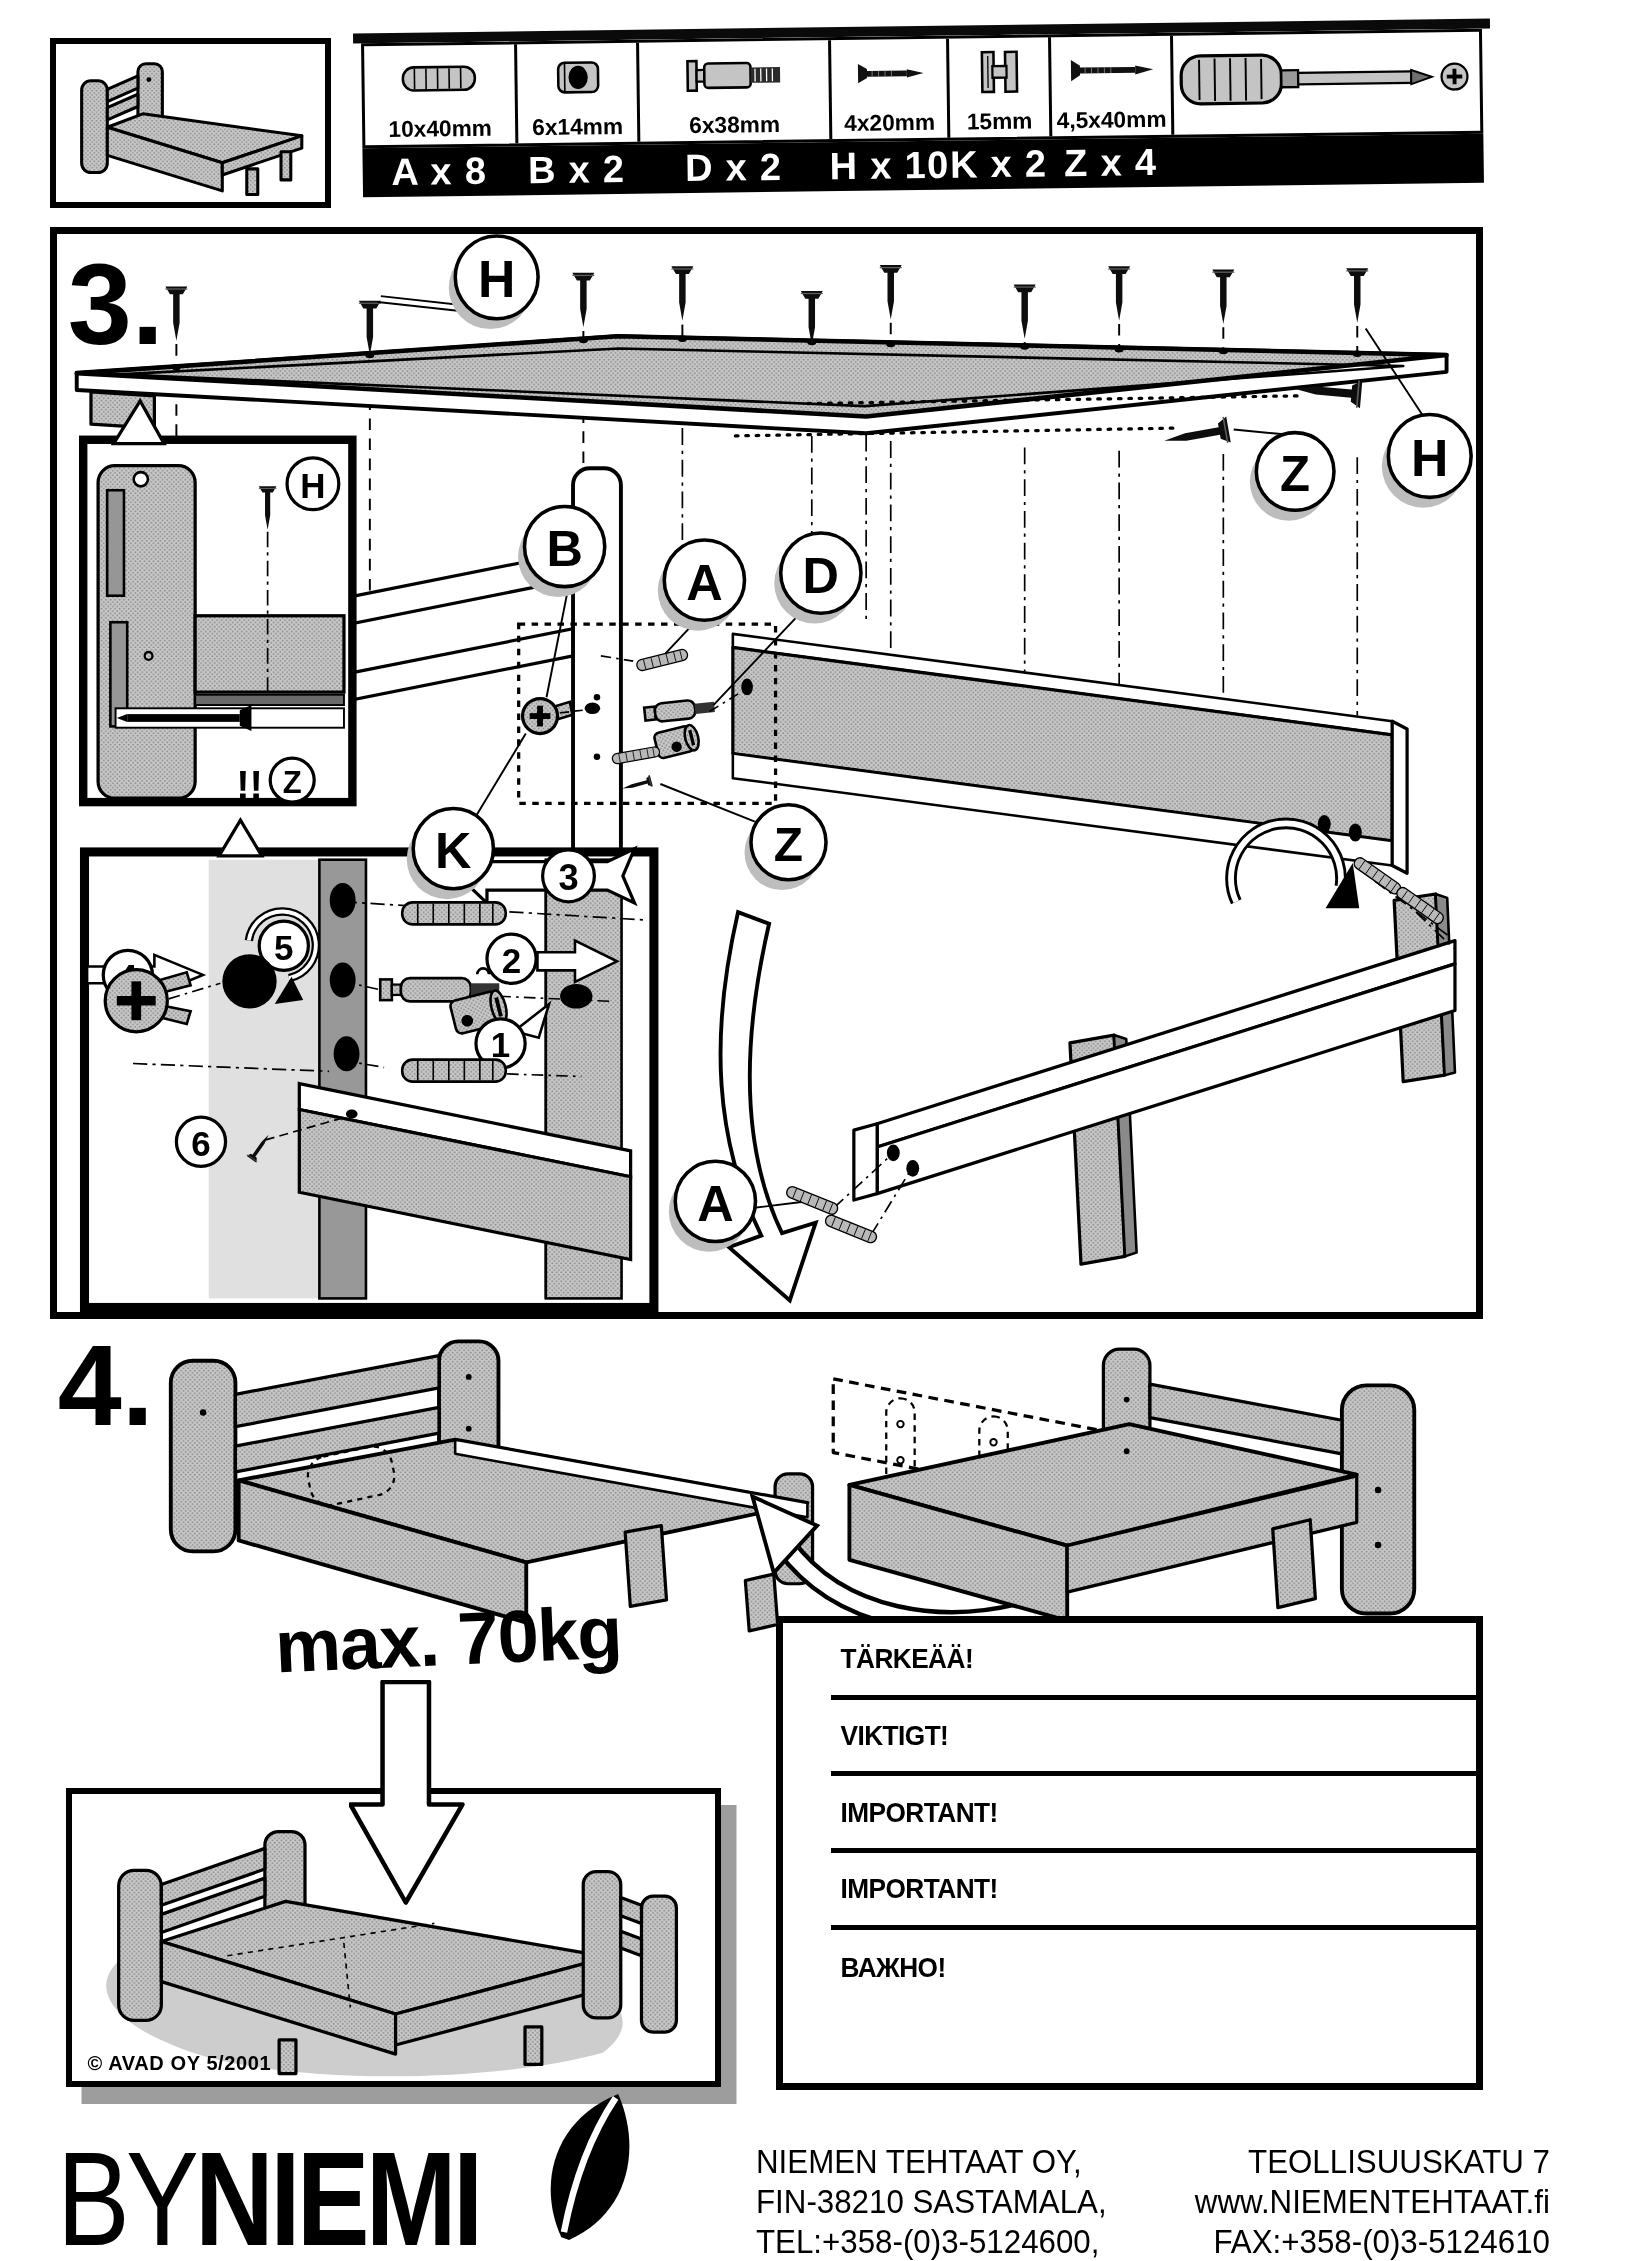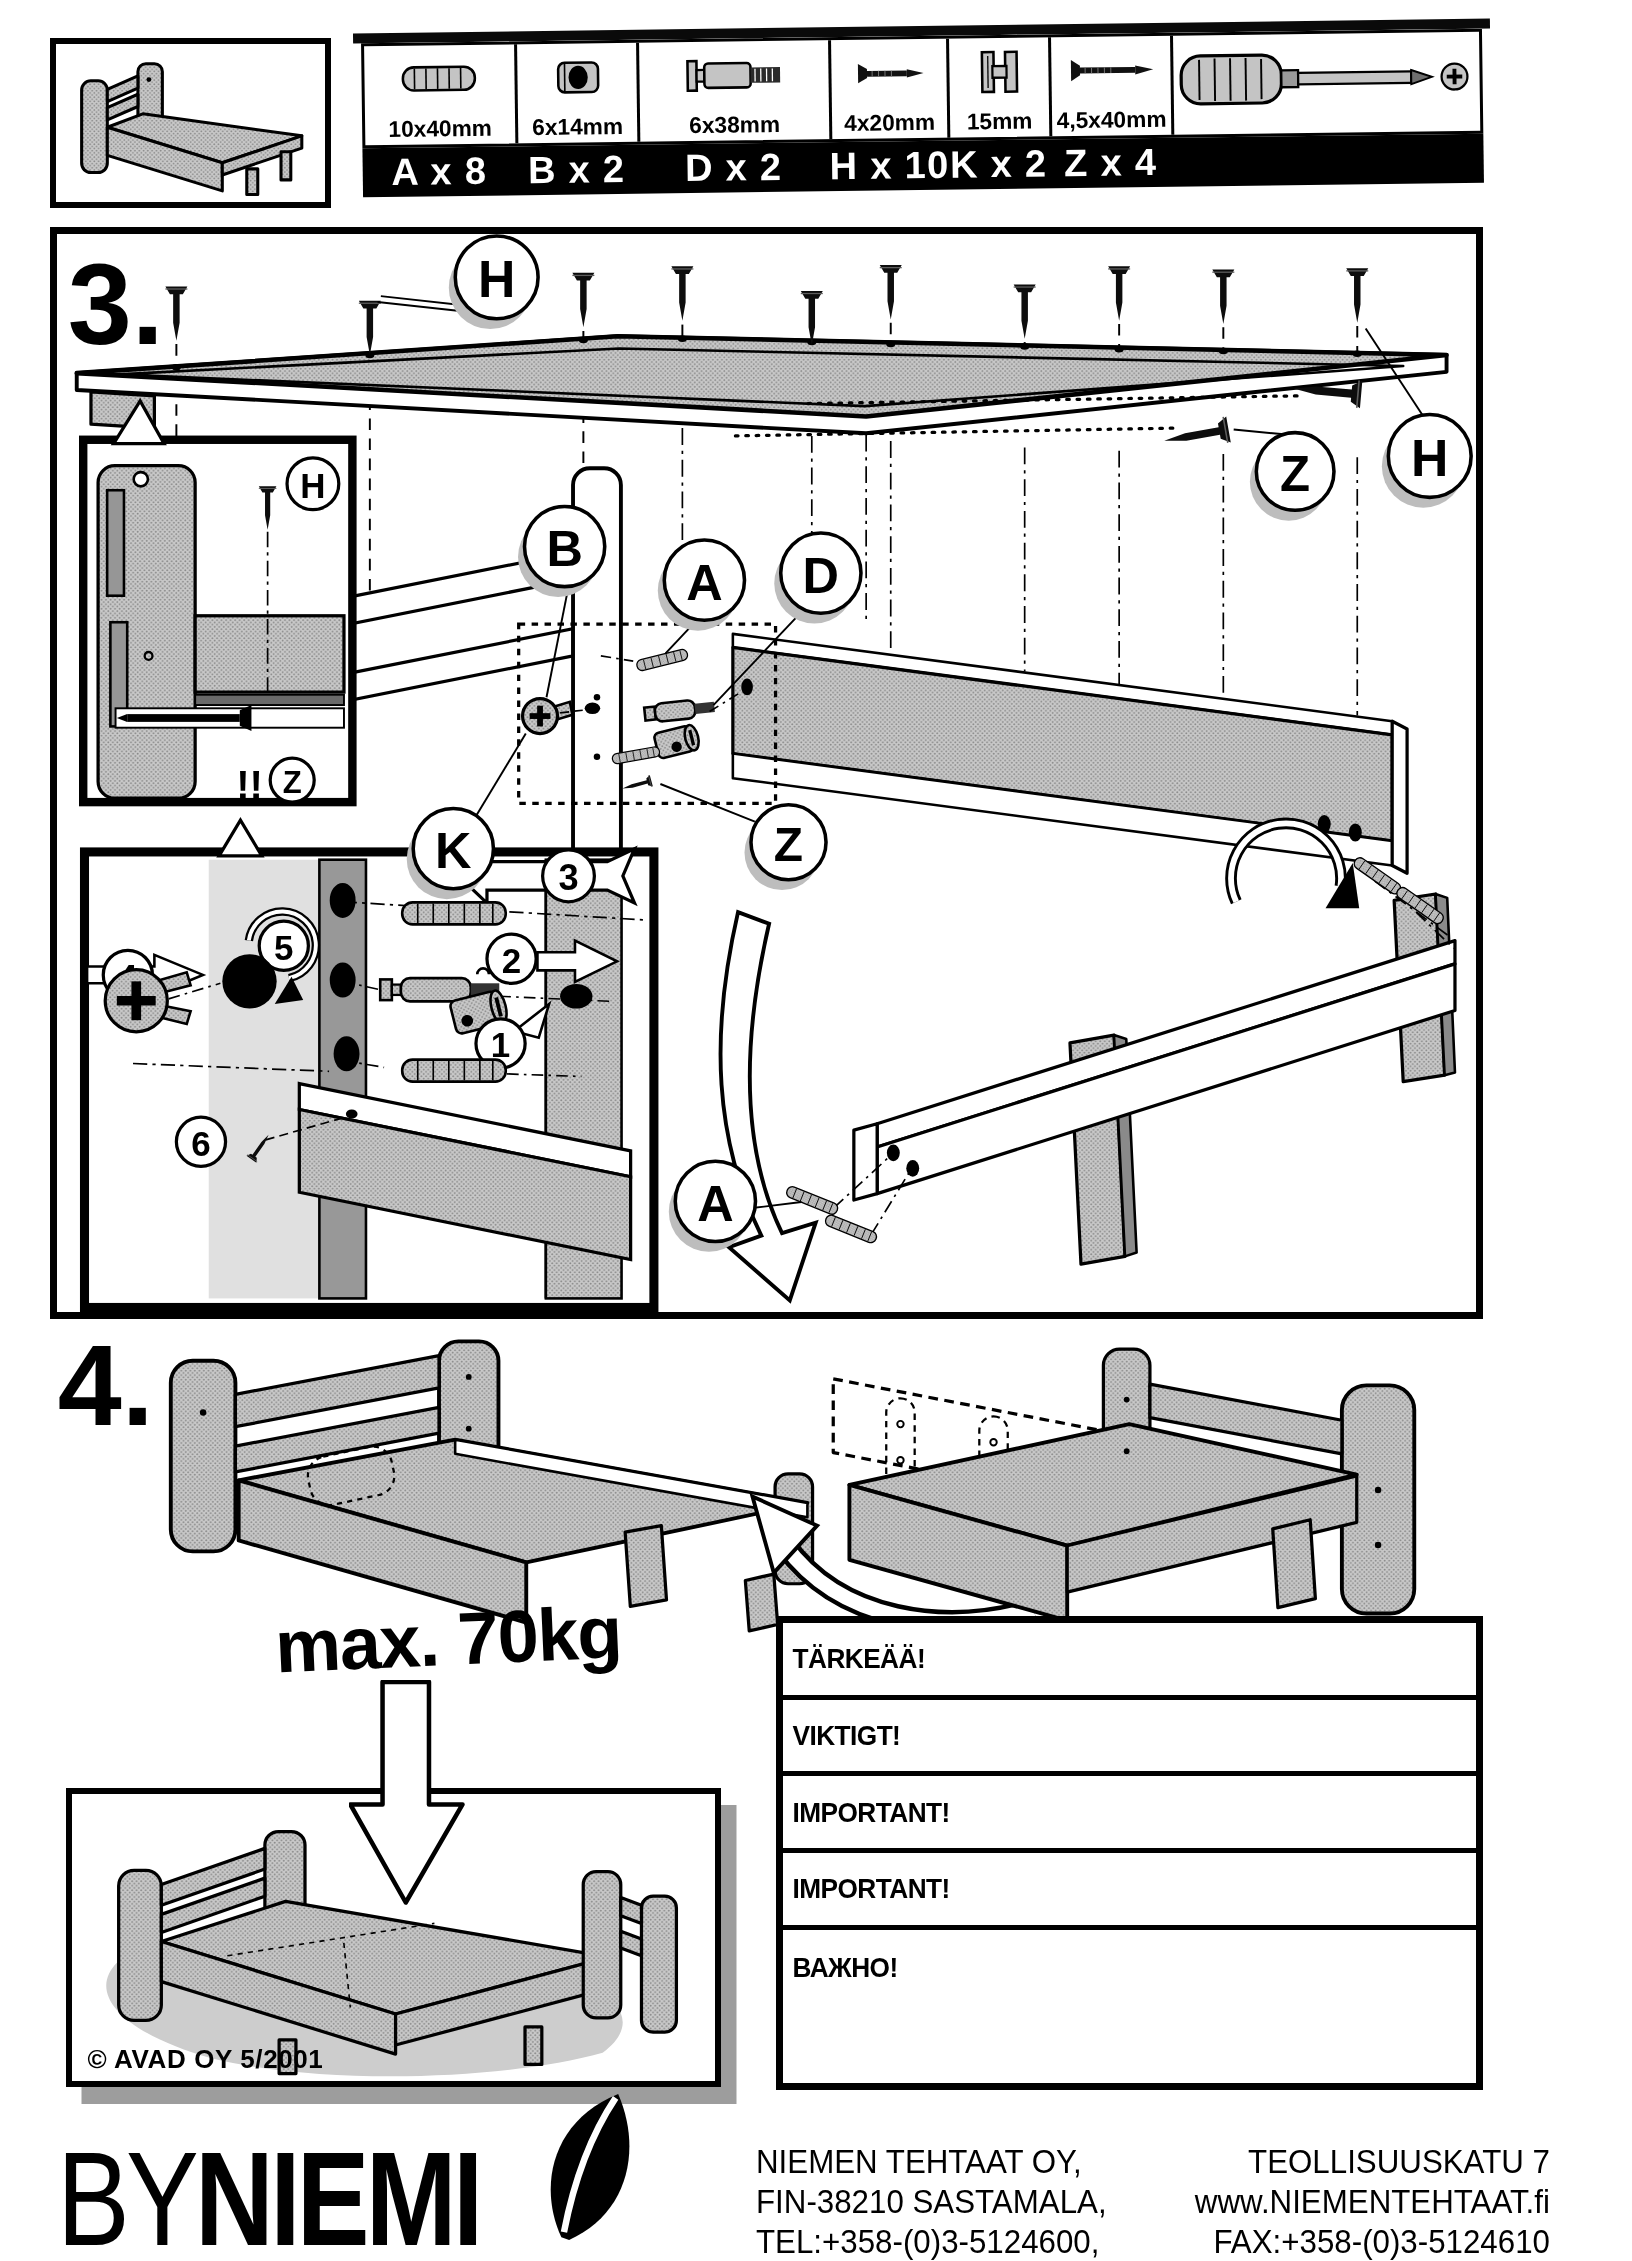--- a/index.html
+++ b/index.html
@@ -31,27 +31,27 @@
 
   .step4-zone{left:50px;top:1322px;width:1582px;height:349px;}
 
   .max-load{left:275px;top:1597px;font-size:74px;font-weight:bold;letter-spacing:-1.3px;
             transform:rotate(-2.5deg);white-space:nowrap;}
 
   .down-arrow{left:349px;top:1680px;}
 
   .result-box{left:66px;top:1788px;width:655px;height:299px;border:6.5px solid #000;
               box-sizing:border-box;background:#fff;box-shadow:15.5px 17px 0 #9d9d9d;}
-  .copyright{left:15.5px;bottom:6.5px;font-size:26px;font-weight:600;letter-spacing:0.6px;}
+  .copyright{left:15.5px;bottom:6.5px;font-size:20px;font-weight:600;letter-spacing:0.6px;}
 
   
   .warn-table{left:776px;top:1616px;width:707px;height:474px;border:7.8px solid #000;
               box-sizing:border-box;background:#fff;display:grid;grid-template-rows:repeat(6,1fr);}
   .warn-row{display:grid;grid-template-columns:228px 1fr;border-bottom:5.8px solid #000;
-            align-items:center;overflow:hidden;}
+            align-items:center;overflow:hidden;margin-left:48px;}
   .warn-row:last-child{border-bottom:none;}
   .warn-label{font-size:28.5px;font-weight:bold;padding-left:10.4px;transform:scaleX(.92);
               transform-origin:left center;white-space:nowrap;letter-spacing:-0.6px;}
   .warn-text-wrap{overflow:visible;}
   .warn-text{font-size:17px;line-height:1.26;width:507px;transform:scaleX(.875);
              transform-origin:left center;}
 
   
   .logo{left:57px;top:2133px;font-size:133px;line-height:1;letter-spacing:-4.5px;
         transform:scaleX(.82);transform-origin:left top;white-space:nowrap;}

